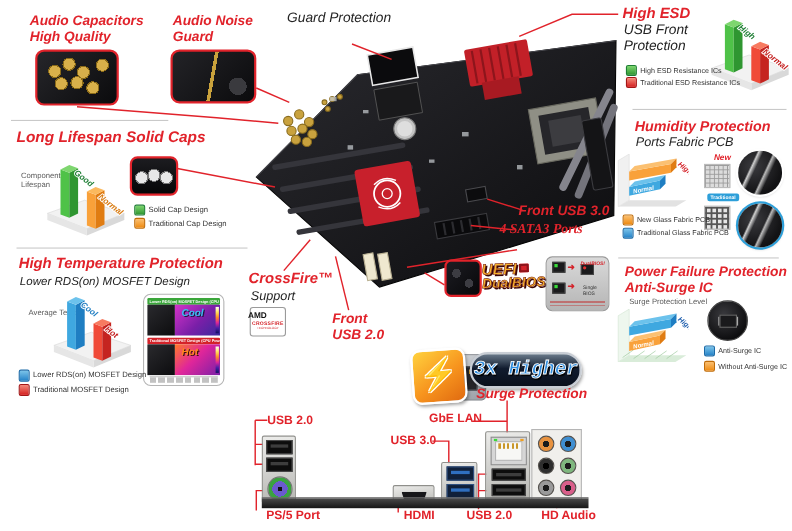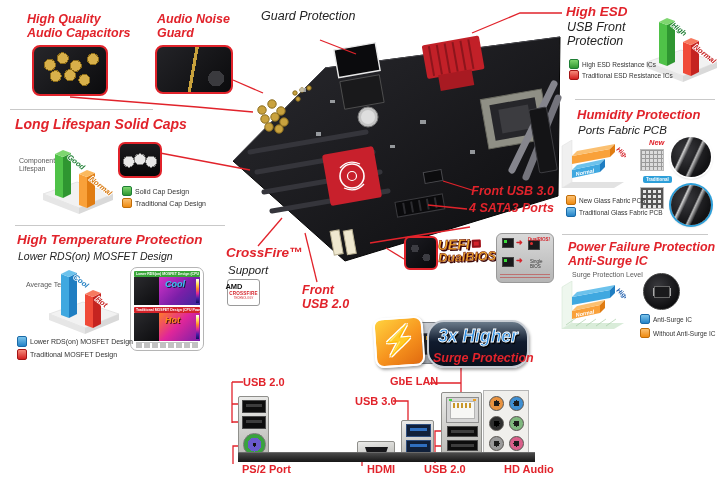--- a/index.html
+++ b/index.html
@@ -154,22 +154,22 @@
       <path d="M232,382 L243,382 M232,382 L232,423 M232,404 L242,404 M232,422 L242,422"></path>
       <path d="M233,464 L233,446 L240,446"></path>
       <path d="M393,401 L408,401 L408,449 M408,429 L414,429 M408,448 L414,448"></path>
       <path d="M362,466 L362,447 L369,447"></path>
       <path d="M435,463 L435,431 L444,431 M435,446 L444,446"></path>
       <path d="M506,462 L506,452"></path>
     </g>
   </svg>
 
   <div class="abs title-red" style="left:27px;top:13px;font-size:12.5px;">
+    <div>Audio Capacitors</div>
     <div>High Quality</div>
-    <div>Audio Capacitors</div>
   </div>
   <div class="photo" style="left:32px;top:45px;width:76px;height:51px;
     background-image:radial-gradient(circle at 22% 38%,#d8b04a 0 5px,#8a6a18 5px 6px,transparent 6px),
     radial-gradient(circle at 40% 24%,#d8b04a 0 5px,#8a6a18 5px 6px,transparent 6px),
     radial-gradient(circle at 58% 40%,#d8b04a 0 5px,#8a6a18 5px 6px,transparent 6px),
     radial-gradient(circle at 30% 62%,#d8b04a 0 5px,#8a6a18 5px 6px,transparent 6px),
     radial-gradient(circle at 50% 60%,#d8b04a 0 5px,#8a6a18 5px 6px,transparent 6px),
     radial-gradient(circle at 70% 70%,#d8b04a 0 5px,#8a6a18 5px 6px,transparent 6px),
     radial-gradient(circle at 82% 26%,#d8b04a 0 5px,#8a6a18 5px 6px,transparent 6px),
     linear-gradient(135deg,#26262a,#0b0b0d);"></div>
@@ -304,21 +304,21 @@
     <div style="color:#d4232a;font-size:2.8px;">TECHNOLOGY</div>
   </div>
 
   <div class="abs callout" style="left:302px;top:283px;line-height:1.15;">
     <div>Front</div>
     <div>USB 2.0</div>
   </div>
 
   <div class="abs callout" style="left:454px;top:184px;width:100px;text-align:right;"></div>
   <div class="abs callout" style="left:454px;top:184px;width:100px;text-align:right;">Front USB 3.0</div>
-  <div class="abs callout" style="left:454px;top:201px;width:100px;text-align:right;">4 SATA3 Ports</div>
+  <div class="abs callout" style="left:454px;top:201px;width:100px;text-align:left;font-family:Liberation Serif, serif;">4 SATA3 Ports</div>
 
   <div class="photo" style="left:404px;top:236px;width:34px;height:34px;border-radius:6px;
     background-image:radial-gradient(circle at 30% 35%,#3c3c42 0 4px,transparent 4px),radial-gradient(circle at 68% 65%,#3c3c42 0 4px,transparent 4px),linear-gradient(135deg,#1c1c22,#08080a);"></div>
   <div class="abs" style="left:438px;top:237px;transform:rotate(-2deg);font-style:italic;font-weight:bold;color:#f7b32b;-webkit-text-stroke:0.5px #6b1010;text-shadow:1.5px 1.5px 0 #3a0808;line-height:1;">
     <div style="font-size:14px;display:flex;align-items:center;gap:2px;">
         <span>UEFI</span>
         <span style="width:9px;height:8px;background:#d4232a;border-radius:1px;display:inline-block;-webkit-text-stroke:0;box-shadow:inset 0 0 0 2px #8d151c;"></span>
       </div>
     <div style="font-size:12.5px;">DualBIOS</div>
   </div>
@@ -403,37 +403,37 @@
   </div>
 
   <div class="abs" style="left:400px;top:322px;width:40px;height:40px;background:linear-gradient(150deg,#d8dbdf,#9a9ea5);border:1px solid #7a7e84;border-radius:4px;">
     <span style="position:absolute;left:9px;top:10px;width:22px;height:20px;background:#26262a;border:1px solid #55585e;">
         <span style="display:block;margin:2px 3px 0;height:4px;background:repeating-linear-gradient(90deg,#c9972a 0 2px,transparent 2px 4px);"></span>
       </span>
   </div>
   <div class="abs" style="left:374px;top:317px;width:46px;height:46px;background:linear-gradient(145deg,#ffd23e,#f7941e 55%,#e06a10);border:2px solid #fff;border-radius:9px;transform:rotate(-4deg);box-shadow:1px 2px 3px rgba(0,0,0,.35);text-align:center;">
     <span style="font-size:28px;line-height:44px;color:#111;text-shadow:-1px -1px 0 #fff,1px -1px 0 #fff,-1px 1px 0 #fff,1px 1px 0 #fff;">⚡</span>
   </div>
-  <div class="abs" style="left:427px;top:320px;width:102px;height:48px;border-radius:17px;background:linear-gradient(#6a7a8a,#101b2e 45%,#090f1b);border:2px solid #c8cdd4;box-sizing:border-box;text-align:center;box-shadow:1px 2px 3px rgba(0,0,0,.35);">
+  <div class="abs" style="left:427px;top:320px;width:102px;height:33px;border-radius:17px;background:linear-gradient(#6a7a8a,#101b2e 45%,#090f1b);border:2px solid #c8cdd4;box-sizing:border-box;text-align:center;box-shadow:1px 2px 3px rgba(0,0,0,.35);font-family:Liberation Mono, monospace;">
     <span style="font-style:italic;font-weight:bold;font-size:17.5px;line-height:29px;color:#2e8de0;-webkit-text-stroke:0.8px #fff;text-shadow:1px 2px 1px #000;">3x Higher</span>
   </div>
   <div class="abs title-red" style="left:433px;top:352px;font-size:12.5px;">Surge Protection</div>
   <div class="abs port-label" style="left:390px;top:375px;">GbE LAN</div>
 
   <div class="abs port-label" style="left:243px;top:376px;">USB 2.0</div>
   <div class="bracket" style="left:238px;top:396px;width:31px;height:62px;">
     <span class="usbport" style="left:3px;top:3px;width:24px;height:13px;">
         <span class="tongue"></span>
       </span>
     <span class="usbport" style="left:3px;top:19px;width:24px;height:13px;">
         <span class="tongue"></span>
       </span>
     <span style="position:absolute;left:4px;top:36px;width:23px;height:23px;border-radius:50%;border:1px solid #777;box-sizing:border-box;background:radial-gradient(circle,#111 0 2px,#6a5acd 2px 7px,#3aa33f 7px 11px,#2a7a2e 11px);"></span>
   </div>
-  <div class="abs port-label" style="left:242px;top:463px;">PS/2 Port</div>
+  <div class="abs port-label" style="left:242px;top:463px;">PS/5 Port</div>
 
   <div class="abs port-label" style="left:355px;top:395px;">USB 3.0</div>
   <div class="bracket" style="left:357px;top:441px;width:38px;height:19px;">
     <span style="position:absolute;left:7px;top:5px;width:23px;height:9px;background:#17171a;clip-path:polygon(0 0,100% 0,87% 100%,13% 100%);"></span>
   </div>
   <div class="abs port-label" style="left:367px;top:463px;">HDMI</div>
 
   <div class="bracket" style="left:401px;top:420px;width:33px;height:36px;">
     <span class="usbport blue" style="left:4px;top:3px;width:25px;height:13px;">
         <span class="tongue"></span>
@@ -460,17 +460,17 @@
   <div class="abs port-label" style="left:424px;top:463px;">USB 2.0</div>
 
   <div class="abs" style="left:483px;top:390px;width:46px;height:66px;background:#f0efec;border:1px solid #b5b5b5;box-sizing:border-box;">
     <span class="jack" style="left:5px;top:5px;background:radial-gradient(circle,#1c1c1c 0 3px,#e8923f 3px 7px,rgba(0,0,0,.25) 7px);"></span>
     <span class="jack" style="left:25px;top:5px;background:radial-gradient(circle,#1c1c1c 0 3px,#3f8fd2 3px 7px,rgba(0,0,0,.25) 7px);"></span>
     <span class="jack" style="left:5px;top:25px;background:radial-gradient(circle,#000 0 3px,#2e2e2e 3px 7px,rgba(0,0,0,.25) 7px);"></span>
     <span class="jack" style="left:25px;top:25px;background:radial-gradient(circle,#1c1c1c 0 3px,#7fb77e 3px 7px,rgba(0,0,0,.25) 7px);"></span>
     <span class="jack" style="left:5px;top:45px;background:radial-gradient(circle,#1c1c1c 0 3px,#9a9a9a 3px 7px,rgba(0,0,0,.25) 7px);"></span>
     <span class="jack" style="left:25px;top:45px;background:radial-gradient(circle,#1c1c1c 0 3px,#d95f8a 3px 7px,rgba(0,0,0,.25) 7px);"></span>
   </div>
-  <div class="abs port-label" style="left:504px;top:463px;text-align:center;">HD Audio</div>
+  <div class="abs port-label" style="left:492px;top:463px;text-align:center;">HD Audio</div>
 
   <div class="abs" style="left:238px;top:452px;width:297px;height:9px;background:linear-gradient(#4a4a4a,#161616);border-top:1px solid #6a6a6a;"></div>
 
 </div>
 
 </body></html>

